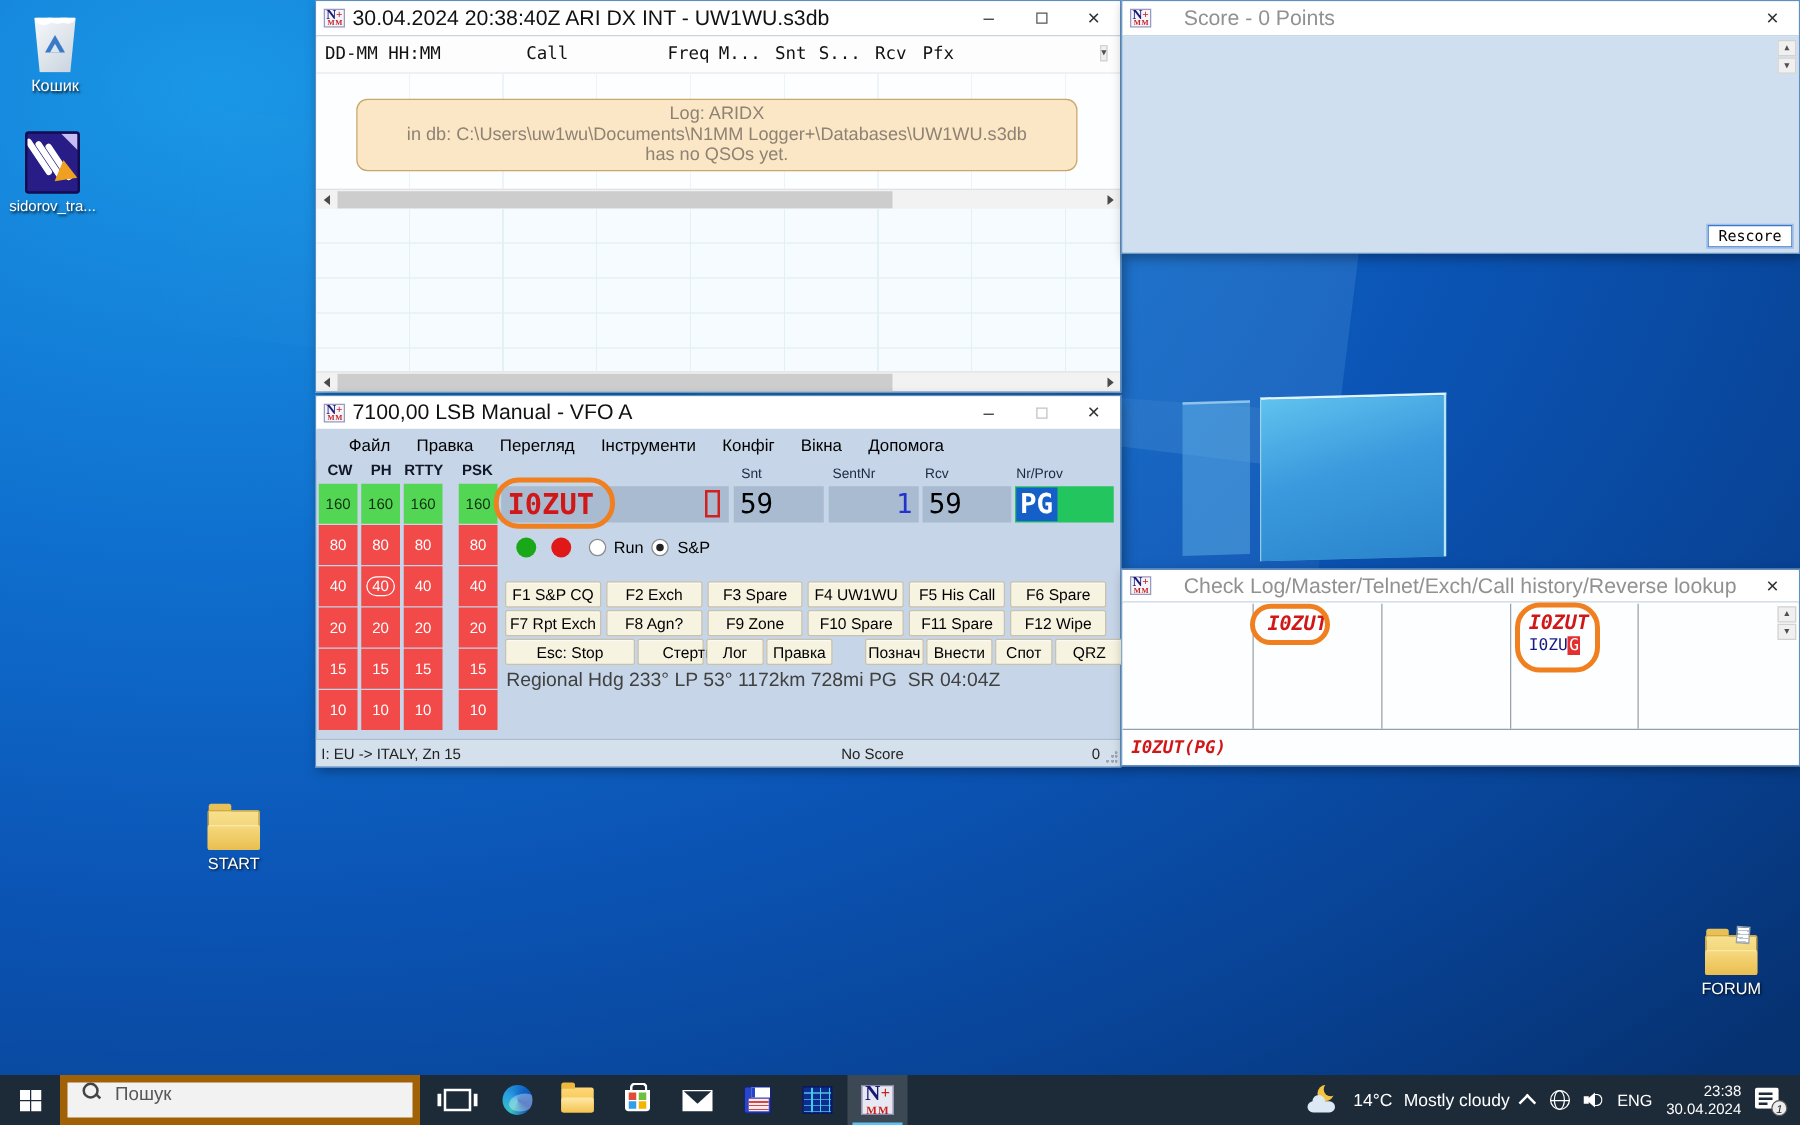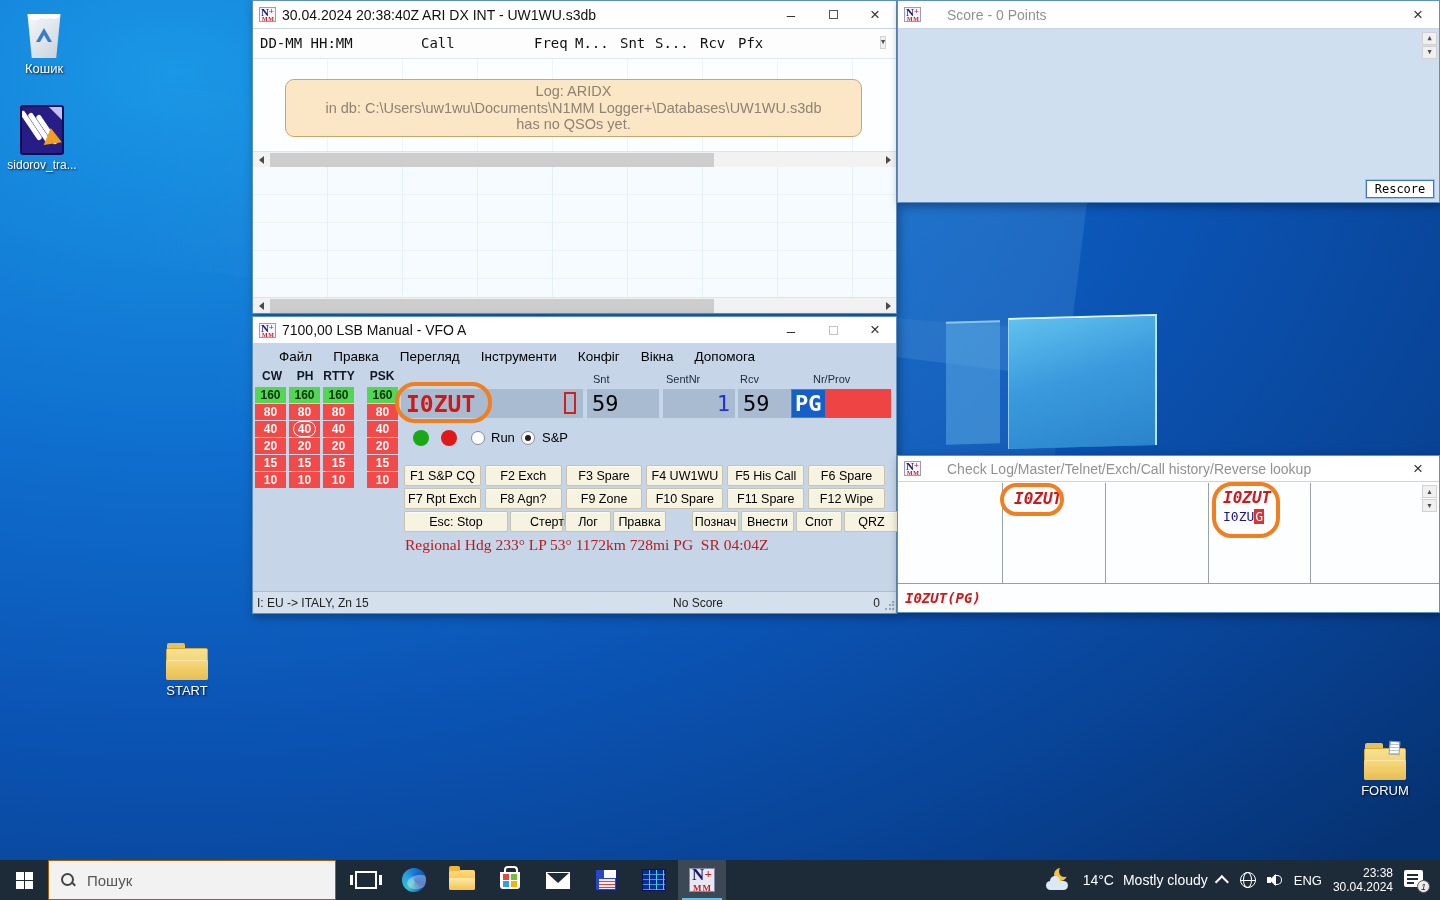--- a/index.html
+++ b/index.html
@@ -42,21 +42,21 @@
   .folder3d .body{position:absolute;inset:0;background:linear-gradient(180deg,#f7e08f,#edc75d);border-radius:2px;border:1px solid #d3a93e;}
   .folder3d .papers{position:absolute;right:6px;top:-7px;width:11px;height:14px;background:repeating-linear-gradient(to bottom,#fff 0 2px,#b9c4cc 2px 3px);border:1px solid #9aa4ac;transform:rotate(4deg);}
   .folder3d .front{position:absolute;left:0;bottom:0;width:100%;height:20px;background:linear-gradient(180deg,#f6d87e,#e9be50);border-radius:2px;border-top:1px solid #fce9a8;}
   
   .win{position:absolute;background:#c6d5e7;border:1px solid #5f8fc0;box-shadow:2px 3px 9px rgba(0,0,0,.35);}
   .titlebar{position:absolute;left:0;right:0;top:0;background:#fff;display:flex;align-items:center;padding-left:6px;border-bottom:1px solid #c8d6e4;}
   .titlebar .wicon{width:17px;height:15px;background:#f4f4fa;border:1px solid #9a9ac0;position:relative;flex:0 0 auto;margin-right:6px;font-family:"Liberation Serif",serif;}
   .wicon .n{position:absolute;left:1px;top:-2px;color:#181878;font-weight:bold;font-size:11px;}
   .wicon .plus{position:absolute;right:1px;top:-2px;color:#c42020;font-weight:bold;font-size:9px;}
   .wicon .mm{position:absolute;left:2px;bottom:-1px;color:#c42020;font-weight:bold;font-size:6px;letter-spacing:.5px;}
-  .titlebar .t{flex:1;font-size:14px;color:#111;white-space:nowrap;overflow:hidden;}
+  .titlebar .t{flex:1;font-size:17px;color:#111;white-space:nowrap;overflow:hidden;}
   .titlebar.inactive .t{color:#919191;margin-left:20px;}
   .capbtns{display:flex;height:100%;align-items:stretch;}
   .capbtn{width:42px;display:flex;align-items:center;justify-content:center;color:#333;font-size:15px;}
   .capbtn .maxbox{width:9px;height:9px;border:1px solid #555;}
   .capbtn.disabled .maxbox{border-color:#c2c2c2;}
   .capbtn.close{font-size:17px;}
   
   .vmini{position:absolute;width:15px;display:flex;flex-direction:column;gap:1px;}
   .vmini .vb{height:13px;background:#f0f0f0;border:1px solid #d2d2d2;color:#505050;font-size:7px;line-height:11px;text-align:center;}
   
@@ -82,47 +82,47 @@
   
   #entrywin{left:252px;top:316px;width:645px;height:298px;}
   #entrywin .titlebar{height:27px;}
   .menubar{position:absolute;left:0;right:0;top:27px;height:24px;background:#c6d5e7;display:flex;gap:21px;padding-left:26px;align-items:center;font-size:13.5px;color:#000;}
   .menubar span{cursor:default;}
   .mode-lbl{position:absolute;top:52px;font-size:12px;font-weight:bold;color:#101828;text-align:center;}
   .bandgrid{position:absolute;left:2px;top:70px;display:flex;}
   .bcol{display:flex;flex-direction:column;gap:1px;width:31px;}
   .bcol+.bcol{margin-left:3px;}
   .bcol.psk{margin-left:13px;}
-  .bcell{height:16px;display:flex;align-items:center;justify-content:center;font-size:12px;font-weight:bold;}
+  .bcell{height:32px;display:flex;align-items:center;justify-content:center;font-size:12px;font-weight:normal;}
   .bcell.green{background:#53d653;color:#103010;}
   .bcell.red{background:#f24949;color:#fff;}
   .bcell .oval{border:1.5px solid #fff;border-radius:9px;padding:0 4px;line-height:14px;}
   .efield{position:absolute;top:72px;height:29px;background:#a9bbd0;font-family:"DejaVu Sans Mono",monospace;font-size:22px;color:#000;display:flex;align-items:center;padding:0 5px;}
   #f-call{left:148px;width:182px;color:#d01818;font-weight:bold;font-size:23px;}
   #cursorbox{position:absolute;right:7px;top:3px;width:12px;height:22px;border:2px solid #d02020;background:transparent;}
   #f-snt{left:334px;width:72px;}
   #f-sentnr{left:410px;width:72px;justify-content:flex-end;color:#2233cc;}
   #f-rcv{left:485px;width:71px;}
-  #f-nrprov{left:538px;width:100px;background:#ef4444;padding:0 0 0 1px;}
+  #f-nrprov{left:559px;width:79px;background:#22c55e;padding:0 0 0 1px;}
   #f-nrprov .sel{background:#1560c8;color:#fff;font-weight:bold;padding:1px 3px;}
   .flabel{position:absolute;top:56px;font-size:11px;color:#1c2840;}
   .ann{position:absolute;border:4px solid #f07f1f;border-radius:20px;background:transparent;pointer-events:none;}
   #ann-call{left:142px;top:65px;width:97px;height:41px;}
   .led{position:absolute;top:113px;width:16px;height:16px;border-radius:50%;}
   .led.green{left:160px;background:#18a818;}
   .led.red{left:188px;background:#e01818;}
   .radio{position:absolute;top:114px;width:14px;height:14px;border-radius:50%;background:#fff;border:1px solid #8a8a8a;}
   .radio.sel::after{content:"";position:absolute;left:3px;top:3px;width:6px;height:6px;border-radius:50%;background:#222;}
   .radiolbl{position:absolute;top:113px;font-size:13px;color:#000;}
   .fkrow{position:absolute;left:151px;width:481px;display:flex;gap:4px;}
   .btn{background:#f7f3e1;border:1px solid #c9c2ac;border-radius:2px;font-size:12.5px;color:#000;display:flex;align-items:center;justify-content:center;height:21px;box-shadow:0 1px 0 rgba(255,255,255,.6) inset;}
   .fkrow .btn{flex:1;}
   #actionrow{position:absolute;left:151px;width:481px;top:194px;display:flex;gap:2px;}
   #actionrow .btn{flex:0 0 auto;}
-  .infoline{position:absolute;left:152px;top:219px;font-family:Liberation Serif, serif;font-size:15.5px;color:#b91c1c;white-space:pre;}
+  .infoline{position:absolute;left:152px;top:219px;font-family:Liberation Sans, sans-serif;font-size:15.5px;color:#404040;white-space:pre;}
   .statusbar{position:absolute;left:0;right:0;bottom:0;height:22px;background:#d4e0ec;border-top:1px solid #aebdcc;font-size:12px;color:#222;}
   .statusbar .sl{position:absolute;left:4px;top:4px;}
   .statusbar .sc{position:absolute;left:420px;top:4px;}
   .statusbar .sr{position:absolute;right:16px;top:4px;}
   .grip{position:absolute;right:2px;bottom:2px;width:10px;height:10px;
     background-image:radial-gradient(circle at 2px 8px,#9aa7b4 1px,transparent 1.4px),radial-gradient(circle at 6px 8px,#9aa7b4 1px,transparent 1.4px),radial-gradient(circle at 6px 4px,#9aa7b4 1px,transparent 1.4px),radial-gradient(circle at 9px 8px,#9aa7b4 1px,transparent 1.4px),radial-gradient(circle at 9px 4px,#9aa7b4 1px,transparent 1.4px),radial-gradient(circle at 9px 1px,#9aa7b4 1px,transparent 1.4px);}
   
   #scorewin{left:897px;top:0;width:543px;height:203px;background:#cfdff0;}
   #scorewin .titlebar{height:28px;}
   .score-body{position:absolute;left:0;right:0;top:29px;bottom:0;background:#cfdff0;
@@ -139,21 +139,21 @@
   .chk-sub .hl{background:#e23030;color:#fff;padding:0 1px;}
   .check-result{position:absolute;left:0;right:0;bottom:0;height:29px;background:#fdfeff;border-top:1px solid #8fa0b0;display:flex;align-items:center;padding-left:7px;}
   .check-result span{font-family:"DejaVu Sans Mono",monospace;font-weight:bold;font-style:italic;color:#d01818;font-size:14px;}
   #ann-c2{left:102px;top:0px;width:64px;height:33px;border-width:4px;}
   #ann-c4{left:314px;top:-1px;width:68px;height:56px;border-width:4px;}
   
   .taskbar{position:absolute;left:0;bottom:0;width:1440px;height:40px;background:#1d2a38;display:flex;align-items:center;color:#fff;}
   .tb-start{width:48px;height:40px;display:flex;align-items:center;justify-content:center;}
   .winlogo{display:grid;grid-template-columns:8px 8px;grid-template-rows:8px 8px;gap:1px;}
   .winlogo i{background:#fff;}
-  .tb-search{width:288px;height:40px;background:#f2f2f2;border:1px solid #a16207;display:flex;align-items:center;gap:10px;padding-left:12px;}
+  .tb-search{width:288px;height:40px;background:#f2f2f2;border:6px solid #a16207;display:flex;align-items:flex-start;gap:10px;padding-left:12px;}
   .mag{position:relative;width:14px;height:14px;flex:0 0 auto;}
   .mag::before{content:"";position:absolute;left:0;top:0;width:9px;height:9px;border:2px solid #444;border-radius:50%;}
   .mag::after{content:"";position:absolute;left:10px;top:10px;width:5px;height:2px;background:#444;transform:rotate(45deg);}
   .tb-search input{border:none;background:transparent;outline:none;font-size:15px;color:#333;width:200px;font-family:"Liberation Sans",sans-serif;}
   .tb-search input::placeholder{color:#575757;opacity:1;}
   .tb-apps{display:flex;margin-left:6px;}
   .tb-btn{width:48px;height:40px;display:flex;align-items:center;justify-content:center;position:relative;}
   .tb-btn.active{background:rgba(255,255,255,.14);}
   .tb-btn.active::after{content:"";position:absolute;left:4px;right:4px;bottom:0;height:2px;background:#5ec1f2;}
   .edgeball{width:24px;height:24px;border-radius:50%;background:conic-gradient(from 210deg,#35c1c8,#2a9fe0,#1166c8,#0c3fa8,#35c1c8);position:relative;overflow:hidden;}

